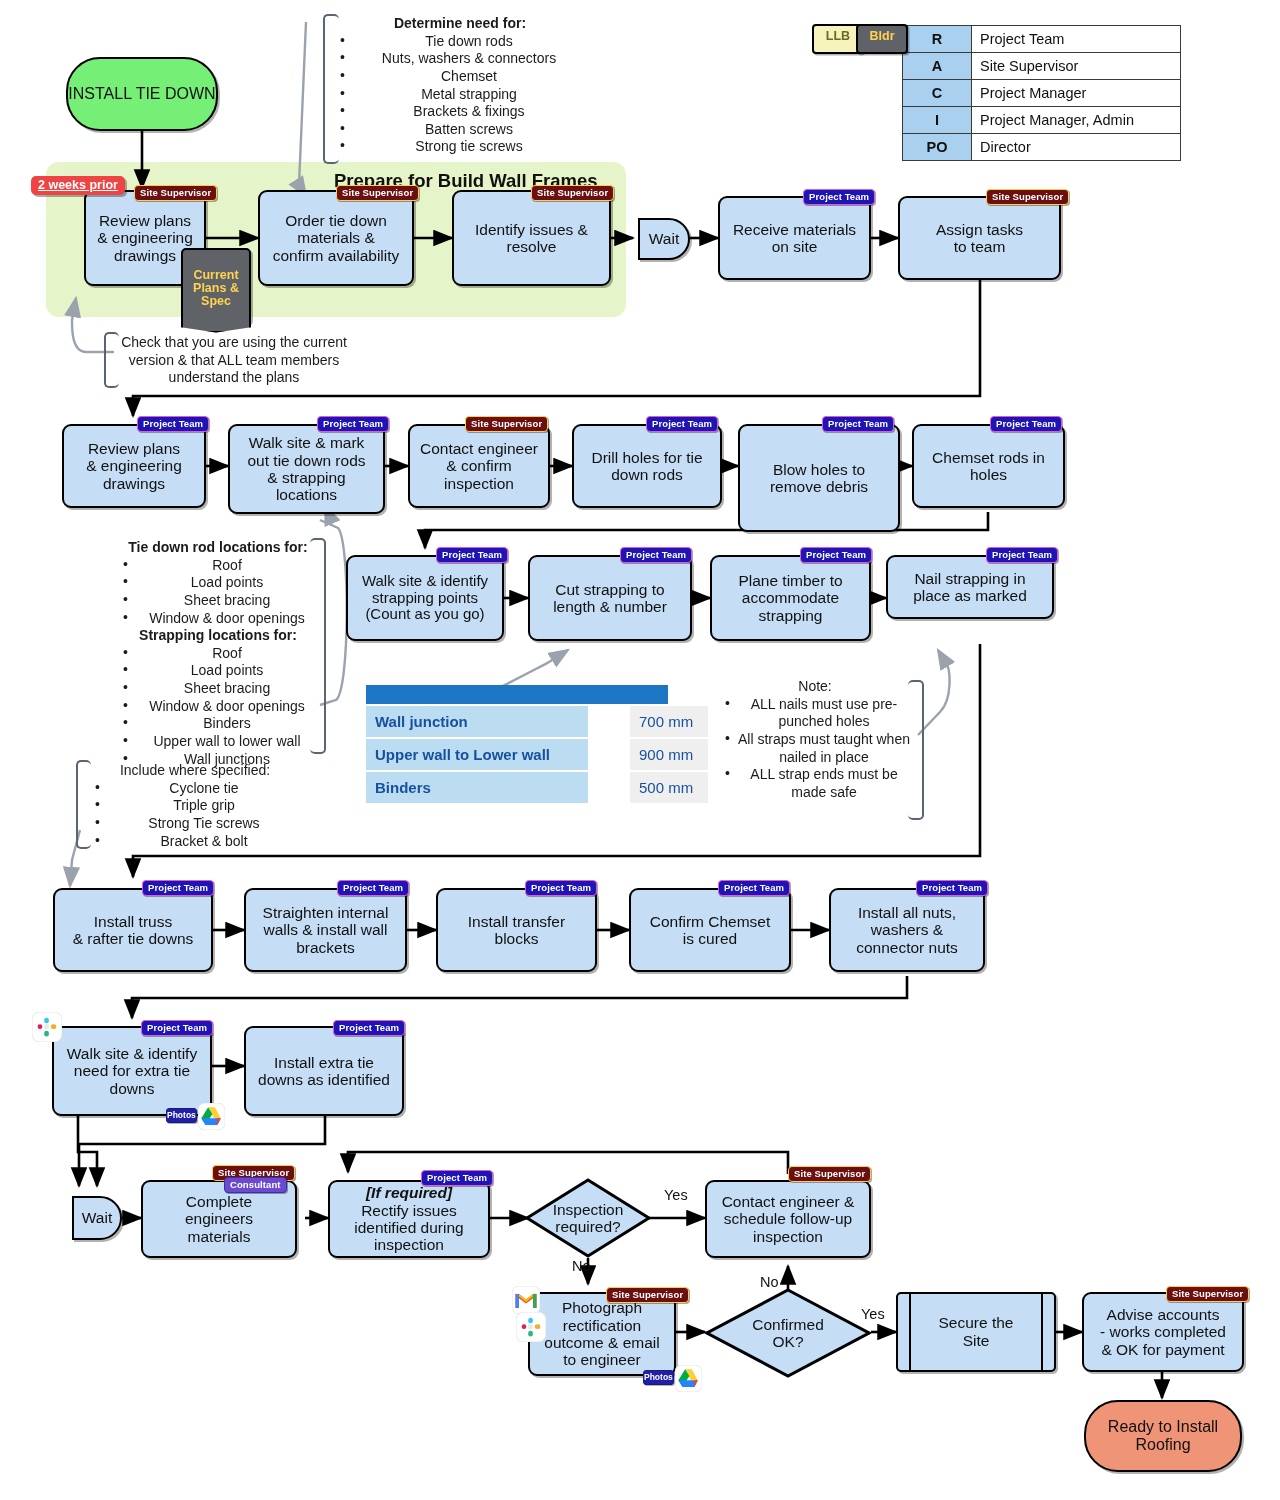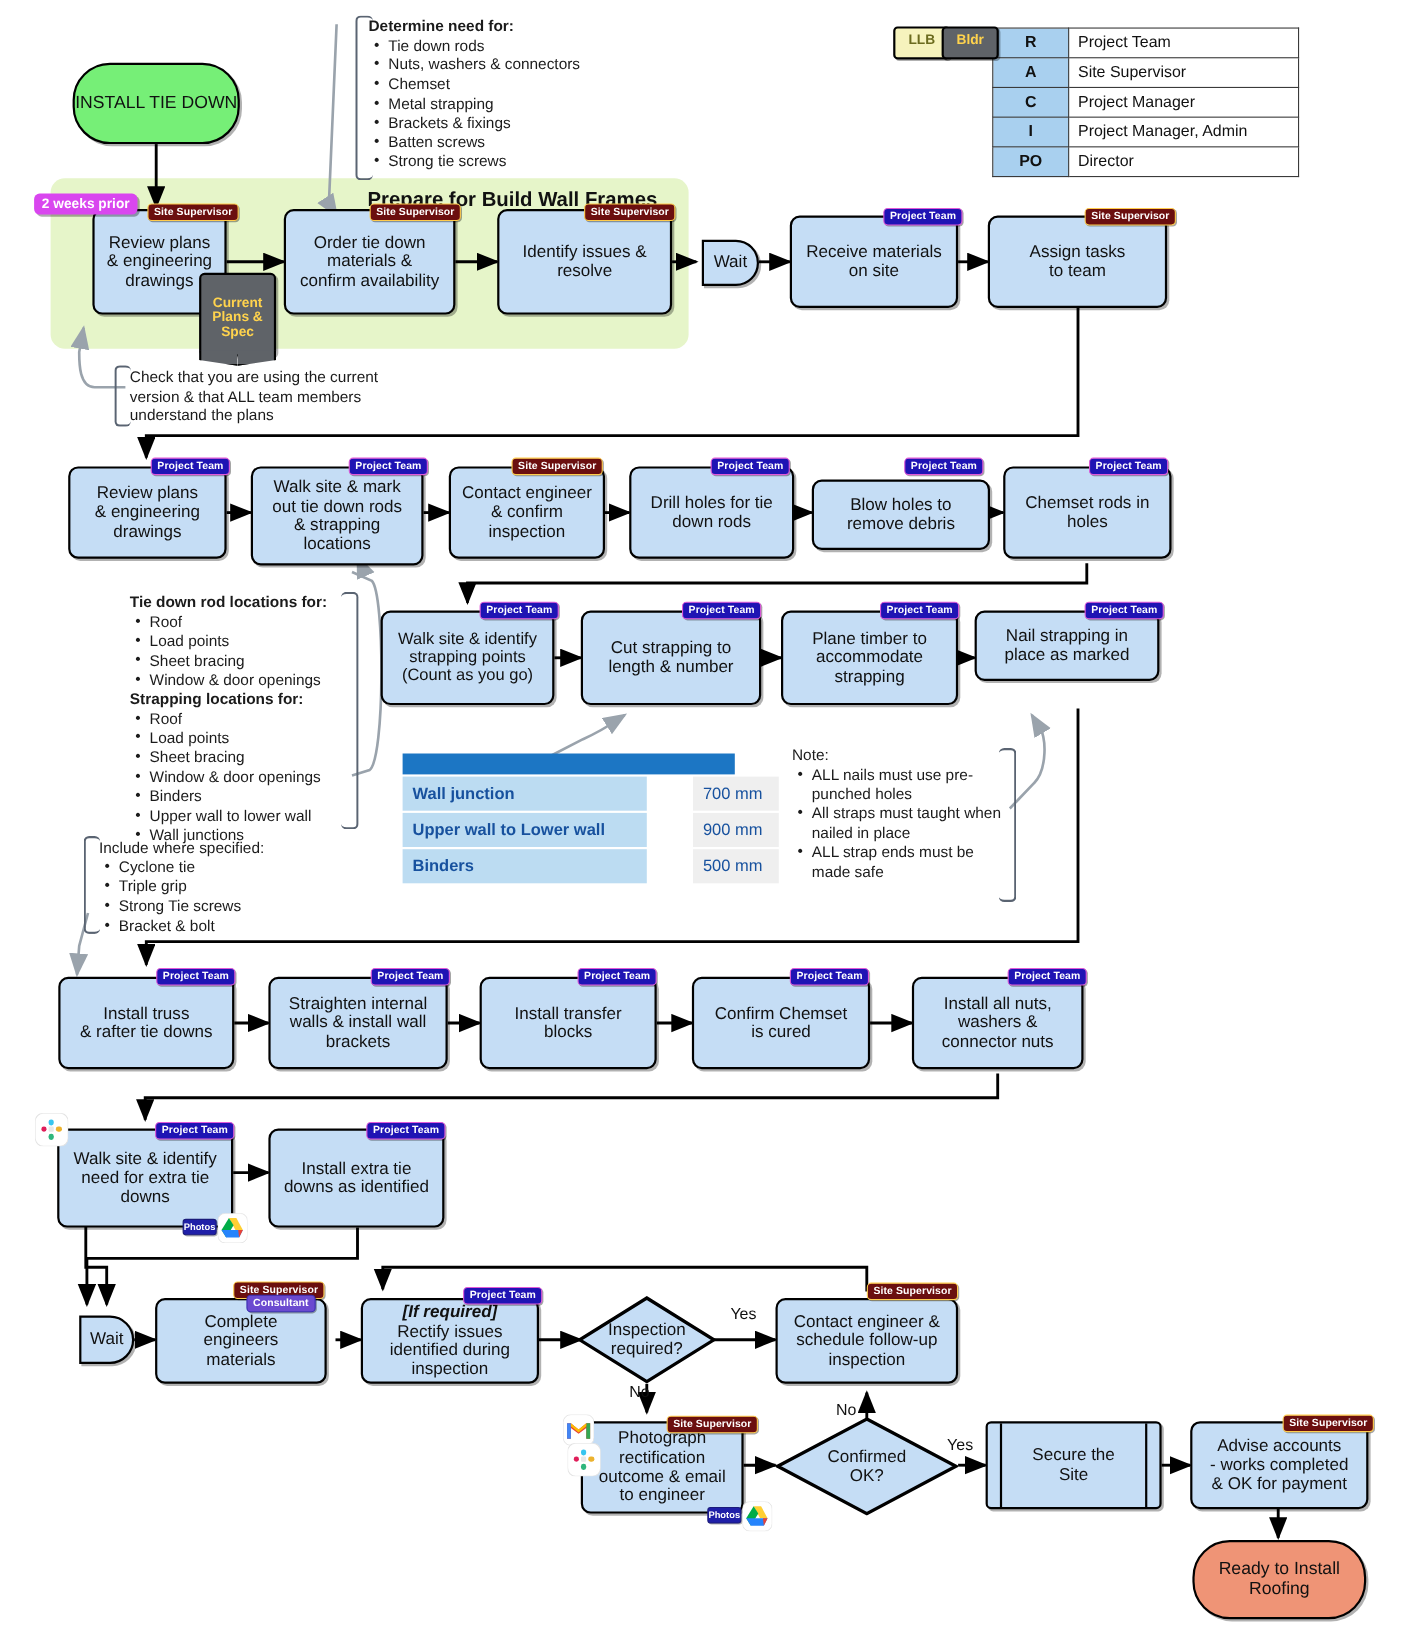--- a/index.html
+++ b/index.html
@@ -63,35 +63,35 @@
     font-size:9.5px;font-weight:bold;letter-spacing:.1px;
     padding:1px 5px 2px 5px;border-radius:4px;white-space:nowrap;
     box-shadow:1px 1px 0 rgba(0,0,0,.35);
   }
   .badge.team{background:#1f14b4;color:#fff;border:1.6px solid #e05ad8;}
   .badge.super{background:#6b0f0f;color:#fff;border:1.6px solid #ffcc4d;}
   .badge.consult{background:#6b4ad0;color:#fff;border:1.6px solid #3a2fb0;}
 
   
   .timebadge{
-    position:absolute;z-index:8;background:#d946ef;color:#fff;
+    position:absolute;z-index:8;background:#ef4444;color:#fff;
     font-size:12.5px;font-weight:bold;padding:2px 7px 3px 7px;border-radius:5px;
-    white-space:nowrap;box-shadow:2px 2px 0 rgba(0,0,0,.32);
+    white-space:nowrap;box-shadow:2px 2px 0 rgba(0,0,0,.32);text-decoration:underline;
   }
 
   
   .band{
     position:absolute;background:#e6f5c9;border-radius:13px;z-index:0;
   }
   .band-title{
     position:absolute;z-index:3;font-size:18.5px;font-weight:bold;color:#111;
   }
 
   
-  .note{position:absolute;font-size:14px;line-height:1.26;color:#1b1b1b;}
+  .note{position:absolute;font-size:14px;line-height:1.26;color:#1b1b1b;text-align:center;}
   .note ul{margin:0;padding:0 0 0 16px;list-style:none;}
   .note ul li{position:relative;padding-left:2px;}
   .note ul li::before{content:"\2022";position:absolute;left:-11px;top:-1px;}
   .note .hd{font-weight:bold;}
 
   
   .bracket{position:absolute;border:2px solid #5a6472;border-radius:5px;}
 
   
   .raci{position:absolute;border-collapse:collapse;font-size:14.5px;background:#fff;}
@@ -349,21 +349,21 @@
 inspection</span>
   </div>
   <div class="badge super" style="left:465px;top:416px;">Site Supervisor</div>
 
   <div class="node proc" style="left:572px;top:424px;width:150px;height:84px;white-space:pre-line;">
     <span>Drill holes for tie
 down rods</span>
   </div>
   <div class="badge team" style="left:646px;top:416px;">Project Team</div>
 
-  <div class="node proc" style="left:738px;top:436px;width:162px;height:64px;white-space:pre-line;">
+  <div class="node proc" style="left:738px;top:424px;width:162px;height:108px;white-space:pre-line;">
     <span>Blow holes to
 remove debris</span>
   </div>
   <div class="badge team" style="left:822px;top:416px;">Project Team</div>
 
   <div class="node proc" style="left:912px;top:424px;width:153px;height:84px;white-space:pre-line;">
     <span>Chemset rods in
 holes</span>
   </div>
   <div class="badge team" style="left:990px;top:416px;">Project Team</div>

